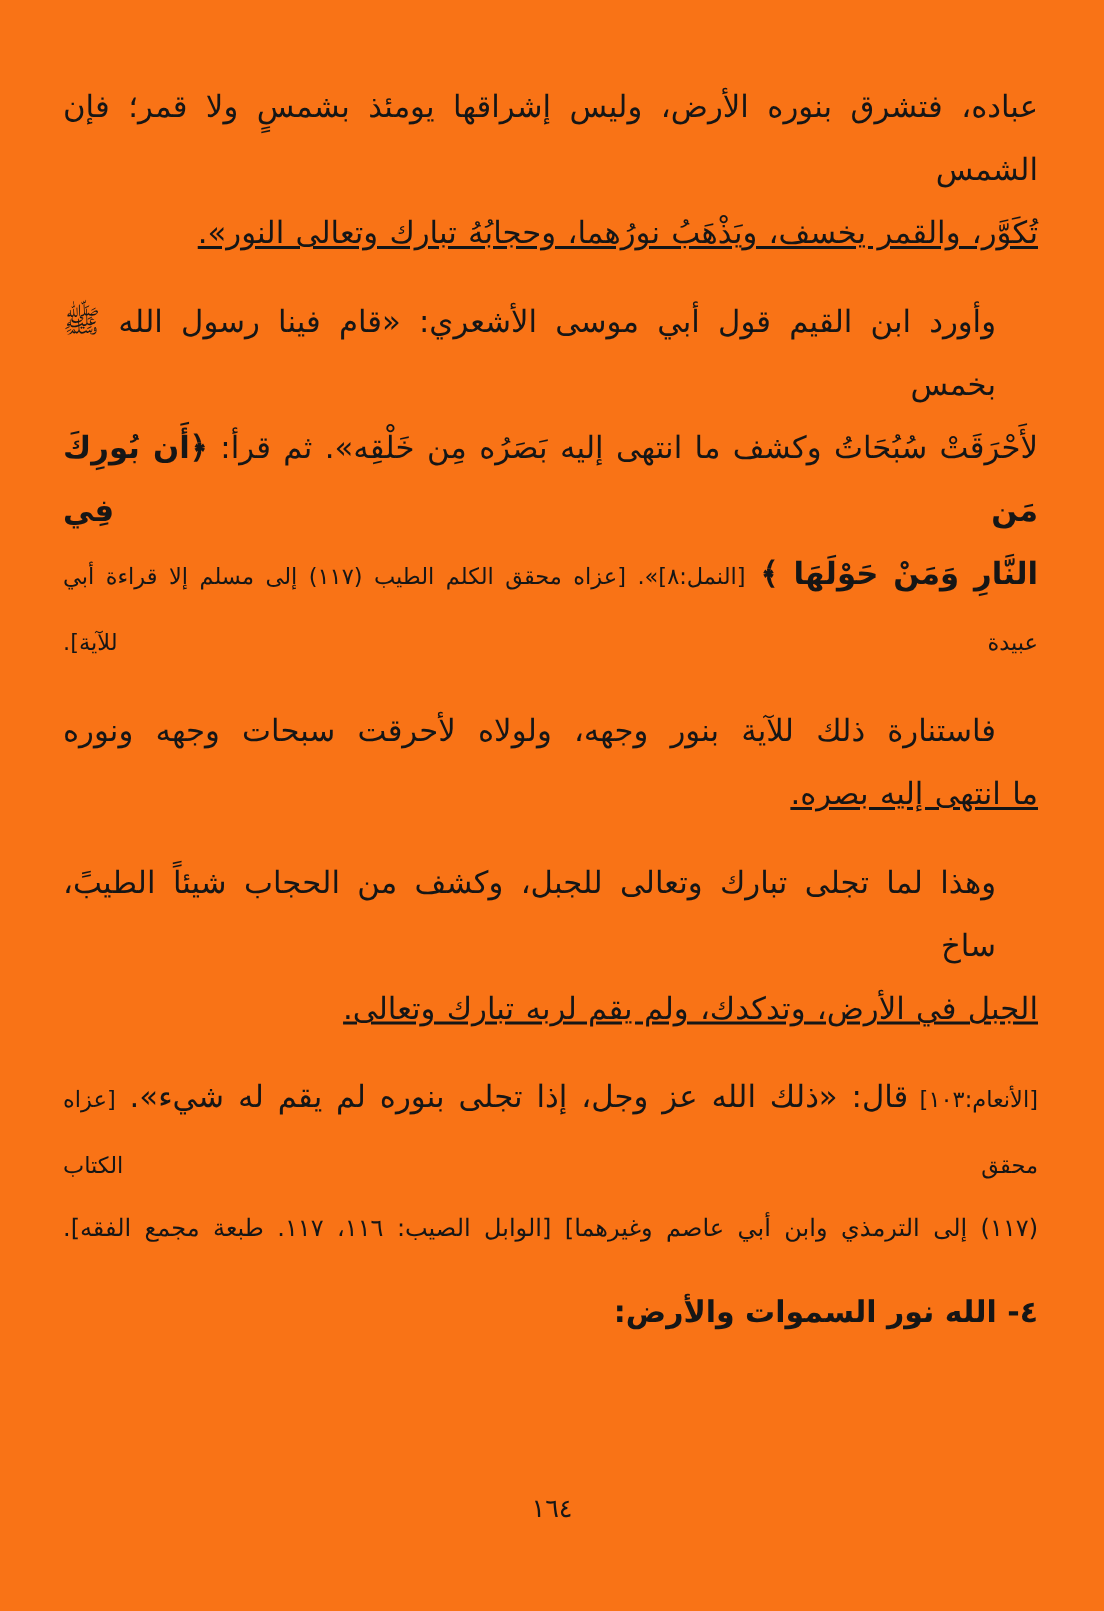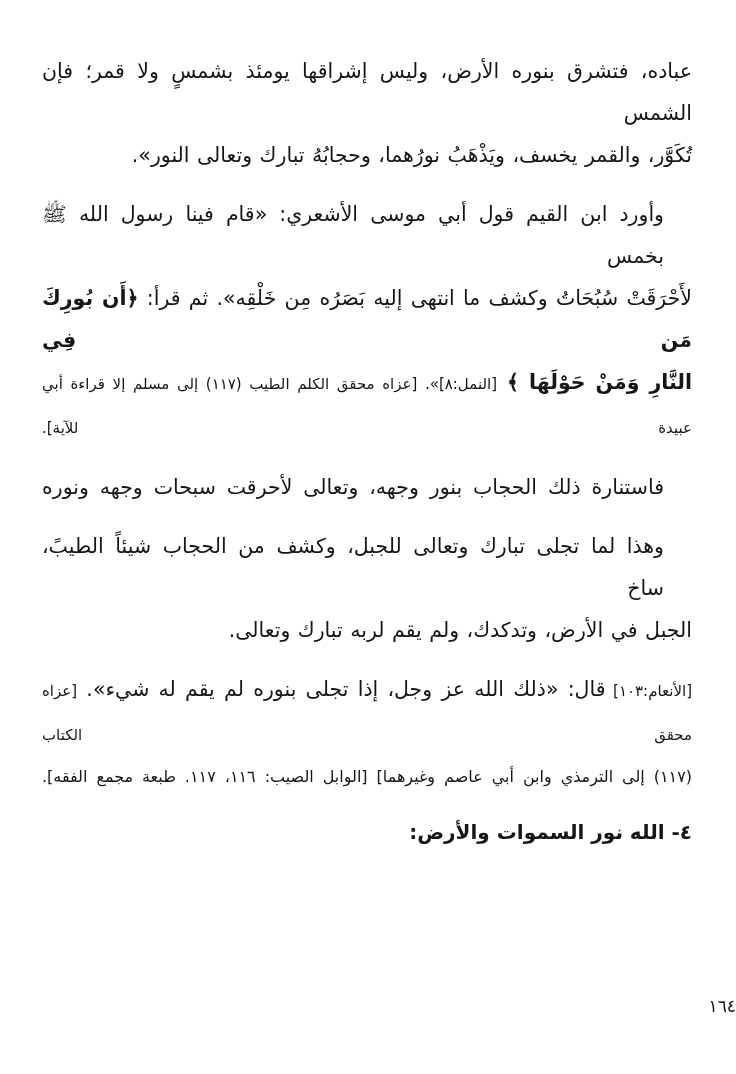--- a/index.html
+++ b/index.html
@@ -4,21 +4,21 @@
 <style>
   * { margin: 0; padding: 0; box-sizing: border-box; }
   html, body { background: #e8e8e8; }
   body { font-family: "DejaVu Sans", sans-serif; }
 
   .scan-page {
     position: relative;
     width: 736px;
     height: 1074px;
     margin: 0 auto;
-    background: #ffffff;
+    background: #f97316;
     color: #161616;
     direction: rtl;
     overflow: hidden;
   }
 
   .text-column {
     position: absolute;
     top: 50px;
     right: 44px;
     left: 42px;
@@ -30,20 +30,21 @@
     font-size: 20.5px;
     line-height: 42px;
     color: #161616;
     text-align: justify;
     text-align-last: justify;
     word-spacing: 1px;
   }
   .line.endline {
     text-align: left;
     text-align-last: right;
+    text-decoration: underline;
   }
   .line.indent { padding-right: 28px; }
 
   .quran {
     font-weight: 700;
     letter-spacing: 0.2px;
   }
 
   .small {
     font-size: 15px;
@@ -56,20 +57,21 @@
     text-align: right;
     line-height: 34px;
     margin: 2px 0 12px 0;
   }
 
   .page-number {
     position: absolute;
     bottom: 58px;
     left: 0;
     right: 0;
+    text-align: center;
     font-size: 17px;
     letter-spacing: 2px;
     color: #161616;
   }
 </style>
 </head>
 <body>
 
 <div class="scan-page">
   <div class="text-column">
@@ -79,21 +81,22 @@
       <div class="line endline">تُكَوَّر، والقمر يخسف، ويَذْهَبُ نورُهما، وحجابُهُ تبارك وتعالى النور».</div>
     </div>
 
     <div class="para">
       <div class="line full indent">وأورد ابن القيم قول أبي موسى الأشعري: «قام فينا رسول الله ﷺ بخمس</div>
       <div class="line full"><span>لأَحْرَقَتْ سُبُحَاتُ وكشف ما انتهى إليه بَصَرُه مِن خَلْقِه». ثم قرأ: </span><span class="quran">﴿أَن بُورِكَ مَن فِي</span></div>
       <div class="line full"><span class="quran">النَّارِ وَمَنْ حَوْلَهَا ﴾ </span><span class="small">[النمل:٨]». [عزاه محقق الكلم الطيب (١١٧) إلى مسلم إلا قراءة أبي عبيدة للآية].</span></div>
     </div>
 
     <div class="para">
-      <div class="line full indent">فاستنارة ذلك الحجاب بنور وجهه، وتعالى لأحرقت سبحات وجهه ونوره</div>
+      <div class="line full indent">فاستنارة ذلك للآية بنور وجهه، ولولاه لأحرقت سبحات وجهه ونوره</div>
+      <div class="line endline">ما انتهى إليه بصره.</div>
     </div>
 
     <div class="para">
       <div class="line full indent">وهذا لما تجلى تبارك وتعالى للجبل، وكشف من الحجاب شيئاً الطيبً، ساخ</div>
       <div class="line endline">الجبل في الأرض، وتدكدك، ولم يقم لربه تبارك وتعالى.</div>
     </div>
 
     <div class="para">
       <div class="line full"><span class="small">[الأنعام:١٠٣] </span><span>قال: «ذلك الله عز وجل، إذا تجلى بنوره لم يقم له شيء». </span><span class="small">[عزاه محقق الكتاب</span></div>
       <div class="line full smallline">(١١٧) إلى الترمذي وابن أبي عاصم وغيرهما] [الوابل الصيب: ١١٦، ١١٧. طبعة مجمع الفقه].</div>

